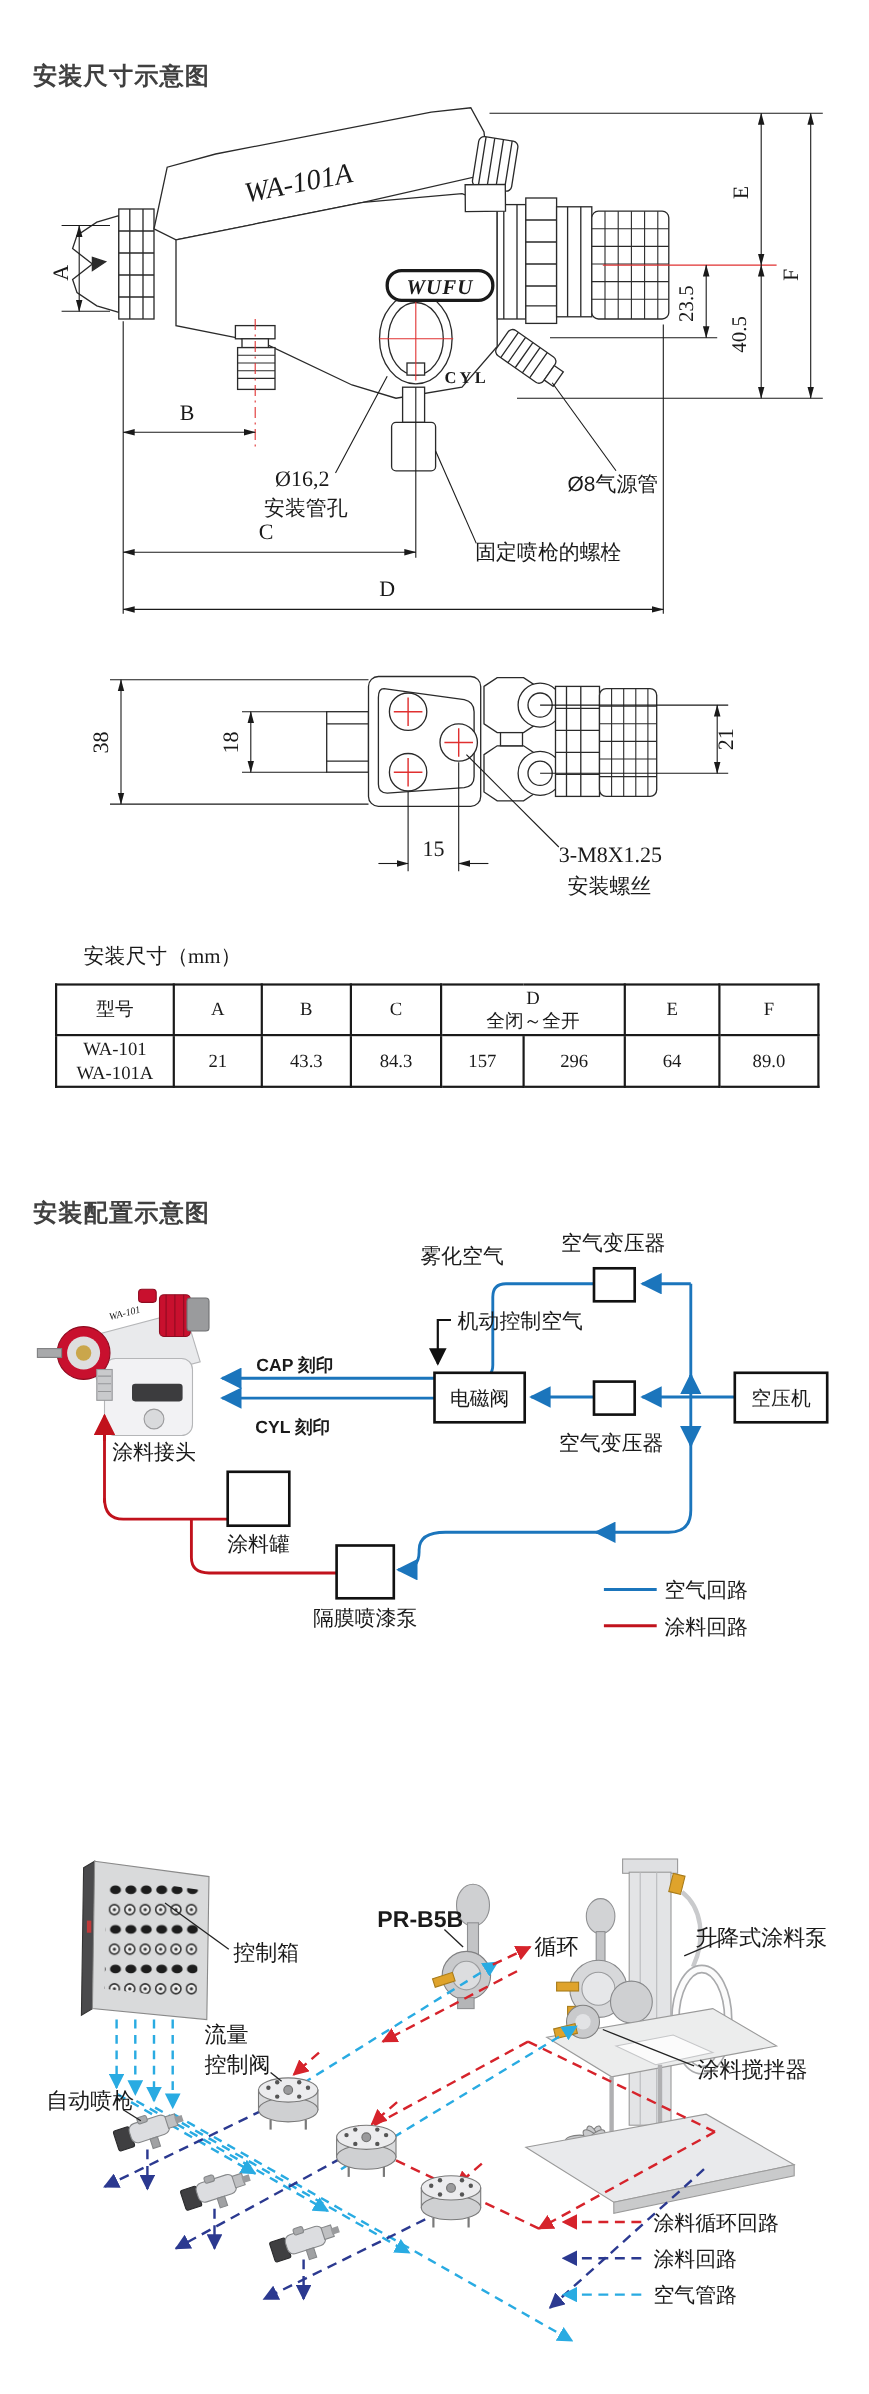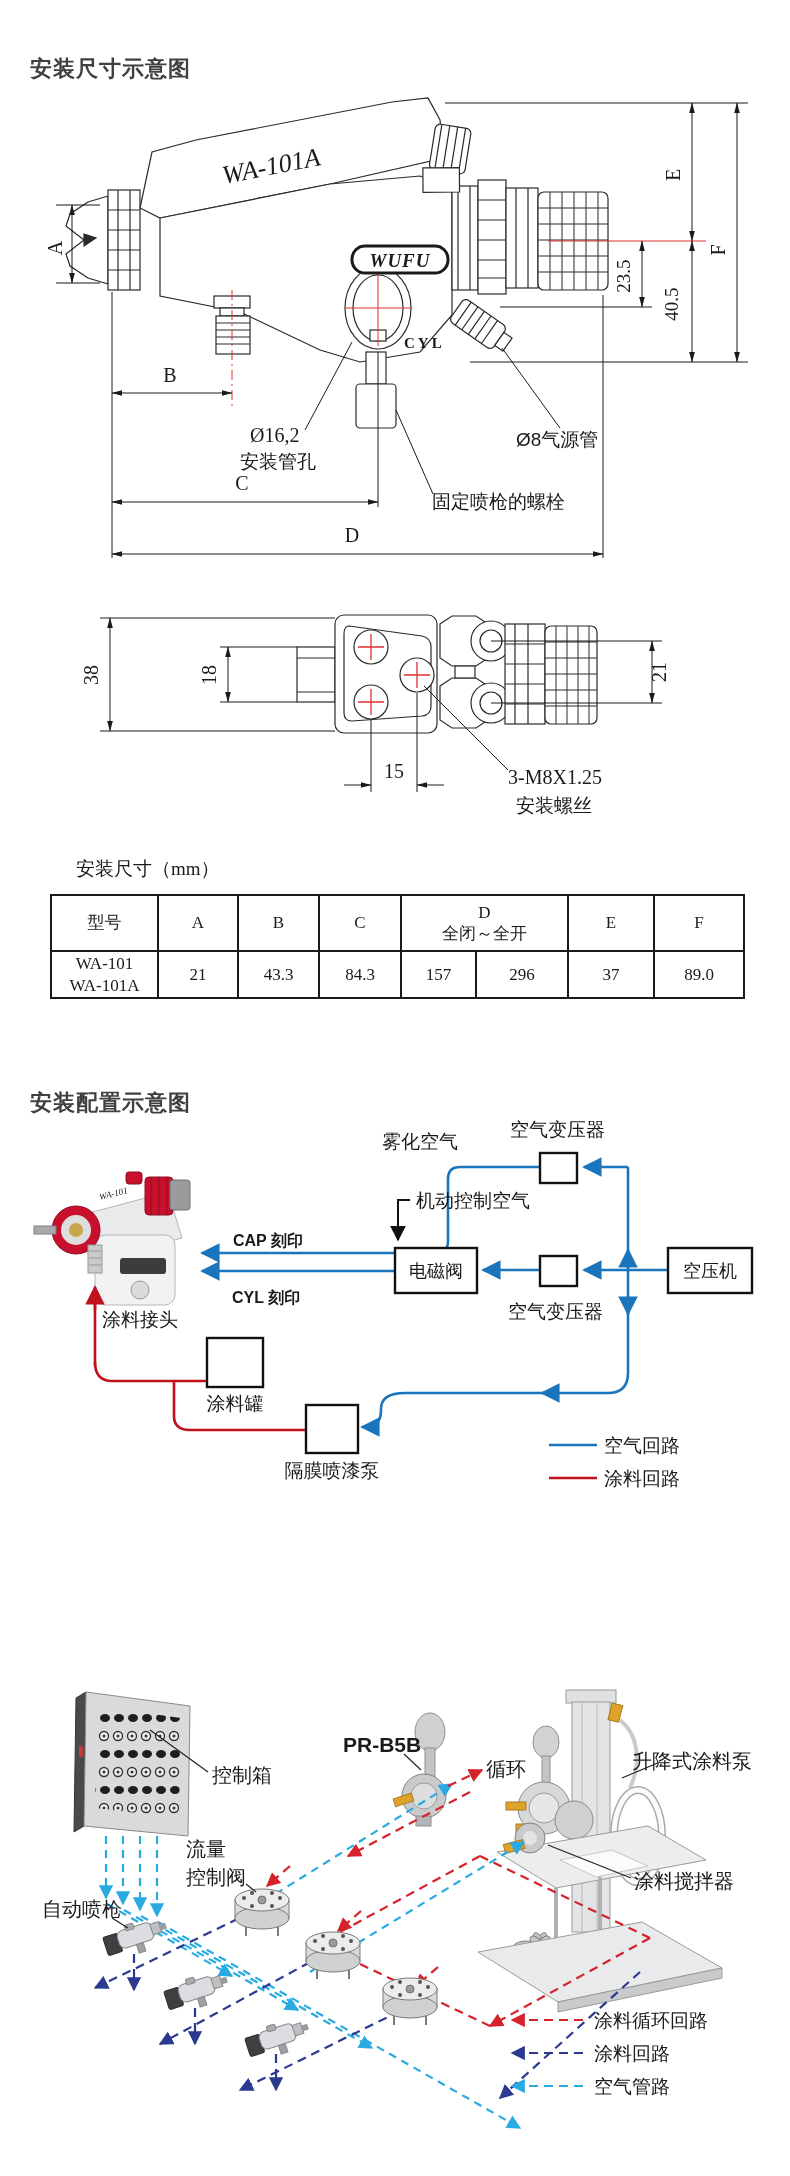--- a/index.html
+++ b/index.html
@@ -199,21 +199,21 @@
         <col style="width:107px">
         <col style="width:80px">
         <col style="width:81px">
         <col style="width:82px">
               <col style="width:75px">
         <col style="width:92px">
         <col style="width:86px">
         <col style="width:90px">
       </colgroup>
     <tbody>
-        <tr style="height:56px">
+        <tr style="height:46px">
       <th>型号</th>
       <th>A</th>
       <th>B</th>
       <th>C</th>
       <th colspan="2" class="dcell">
         <div>D</div>
         <div>全闭～全开</div>
       </th>
       <th>E</th>
       <th>F</th>
@@ -221,21 +221,21 @@
     <tr style="height:47px">
       <td class="dcell">
         <div>WA-101</div>
         <div>WA-101A</div>
       </td>
       <td>21</td>
       <td>43.3</td>
       <td>84.3</td>
       <td>157</td>
       <td>296</td>
-      <td>37</td>
+      <td>64</td>
       <td>89.0</td>
     </tr>
   </tbody>
     </table>
 
   <div class="sec-title" style="top:1088px;">安装配置示意图</div>
 
   <svg class="cad" style="top:1100px;" width="790" height="400" viewBox="0 0 790 400">
     <defs>
       <marker id="ab3" viewBox="0 0 10 10" refX="9" refY="5" markerWidth="7.5" markerHeight="7.5" orient="auto">

